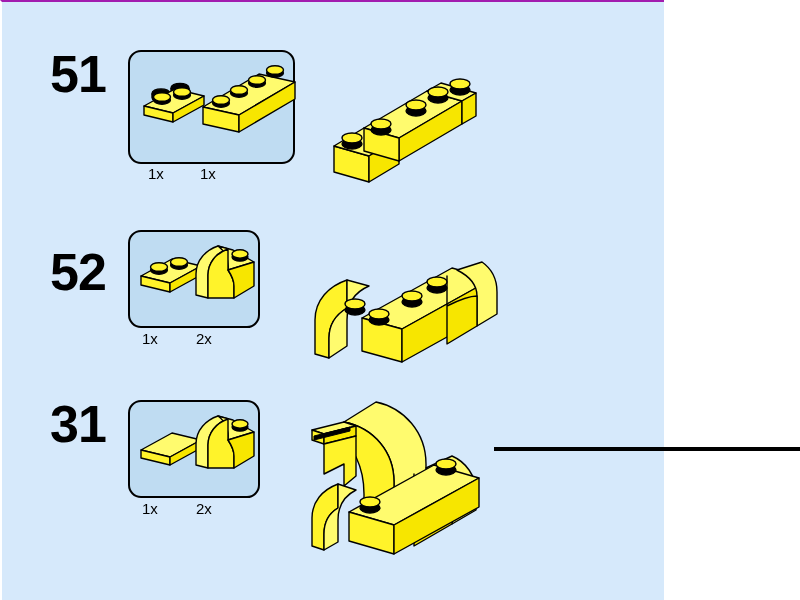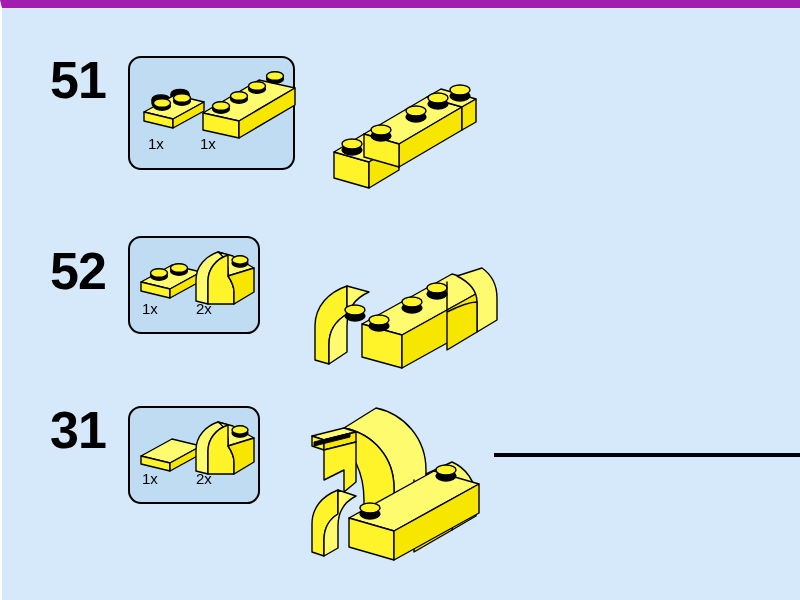--- a/index.html
+++ b/index.html
@@ -8,25 +8,25 @@
     background: #ffffff;
   }
   body {
     width: 800px;
     height: 600px;
     overflow: hidden;
     font-family: "Liberation Sans", sans-serif;
   }
   #page {
     position: relative;
-    width: 800px;
+    width: 664px;
     height: 600px;
     background: #d6e9fb;
     box-sizing: border-box;
-    border-top: 8px solid #a21caf;
+    border-top: 2px solid #a21caf;
     border-left: 2px solid #ffffff;
   }
   .step {
     position: absolute;
     left: 0;
     width: 800px;
   }
   .step-number {
     position: absolute;
     font-family: "Liberation Sans", sans-serif;
@@ -43,20 +43,21 @@
     border: 2px solid #000000;
     border-radius: 13px;
     box-sizing: border-box;
   }
   .qty {
     position: absolute;
     font-family: "Liberation Sans", sans-serif;
     font-size: 15px;
     color: #000000;
     white-space: nowrap;
+    margin-top: 36px;
   }
   .art {
     position: absolute;
     overflow: visible;
   }
   .hr-line {
     position: absolute;
     background: #000000;
   }
   svg { display: block; overflow: visible; }
@@ -157,21 +158,21 @@
         </g>
 
         <ellipse cx="28" cy="80" rx="10" ry="5" fill="#000000" stroke="#000000" stroke-width="1.3"></ellipse>
         <ellipse cx="28" cy="74" rx="10" ry="5" class="stud-top"></ellipse>
       </svg>
     </div>
   </div>
 
   <div class="step" style="top:0;">
 
-    <div class="step-number" style="left:48px; top:237px;">52</div>
+    <div class="step-number" style="left:48px; top:244px;">52</div>
 
     <div class="parts-box" style="left:126px; top:228px; width:132px; height:98px;">
 
       <div class="art" style="left:5px; top:18px;">
         <svg width="72" height="54" viewBox="0 0 72 54">
           <path d="M6 26 L37 9 L66 16 L35 33 Z" class="lego-fill-lt lego-stroke"></path>
           <path d="M6 26 L35 33 L35 42 L6 35 Z" class="lego-fill lego-stroke"></path>
           <path d="M35 33 L66 16 L66 25 L35 42 Z" class="lego-fill-dk lego-stroke"></path>
           <ellipse cx="24" cy="20" rx="8.5" ry="4.3" fill="#000000" stroke="#000000" stroke-width="1.2"></ellipse>
           <ellipse cx="24" cy="17" rx="8.5" ry="4.3" class="stud-top"></ellipse>

